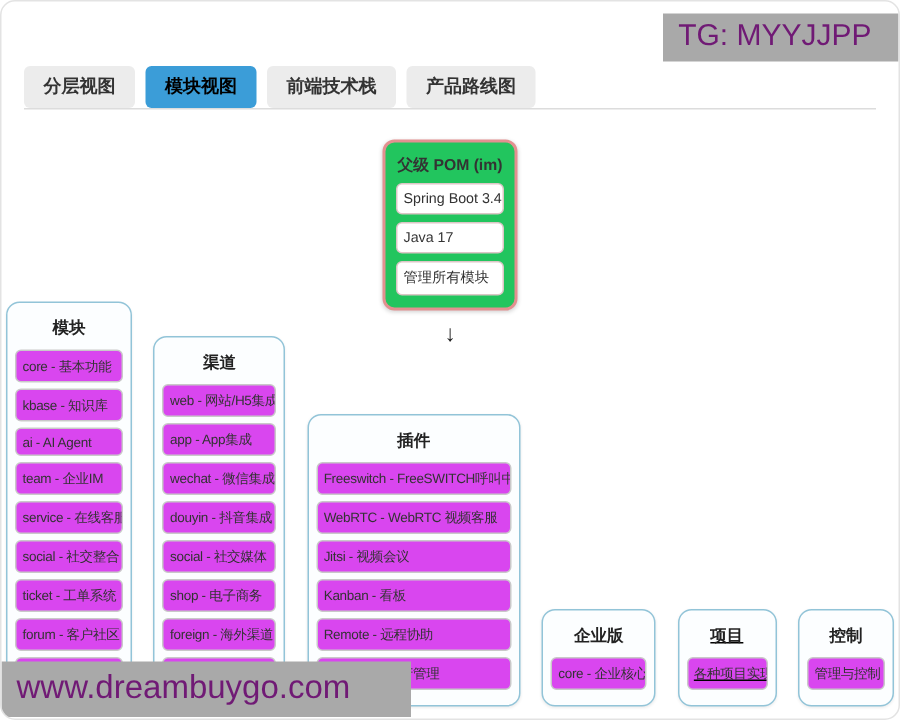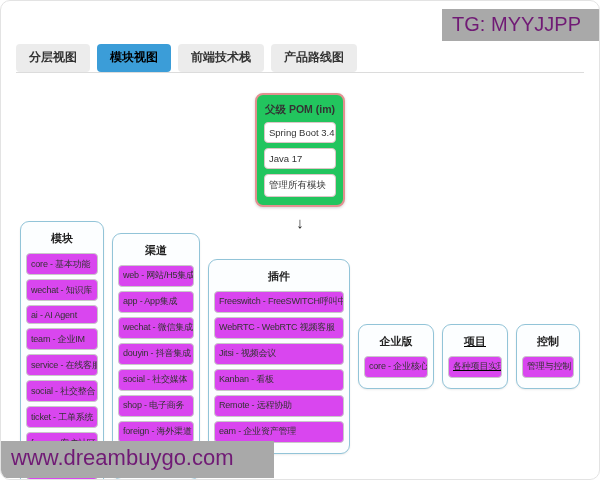--- a/index.html
+++ b/index.html
@@ -33,22 +33,22 @@
   .pom-title { font-size:10.5px; font-weight:bold; color:#333; text-align:center; margin:3px 0 3px 0; white-space:nowrap; }
   .pom-item {
     background:#fff; border:1px solid #dcc6c6; border-radius:4px;
     font-size:9.5px; color:#333; padding:4px 4px; margin-top:5px;
     white-space:nowrap; overflow:hidden;
   }
   
   .arrow { text-align:center; color:#222; font-size:15px; margin:7px 0 9px 0; height:18px; line-height:18px; }
   
   .columns {
-    display:flex; justify-content:space-between; align-items:center;
-    margin:0 19px; height:230px;
+    display:flex; justify-content:space-between; align-items:flex-end;
+    margin:0 3px; height:230px;
   }
   .col {
     border:1px solid #92c4d8; border-radius:9px; background:#fcfeff;
     padding:6px 5px; box-shadow:0 1px 2px rgba(0,0,0,0.08);
   }
   .col-title { text-align:center; font-weight:bold; font-size:11px; color:#222; margin:3px 0 7px 0; }
   .col-item {
     background:#d946ef; border:1px solid #c9c9c9; border-radius:4px;
     font-size:9px; letter-spacing:-0.2px; color:#333;
     padding:3.5px 4px; margin-bottom:4px;
@@ -82,21 +82,21 @@
     <div class="pom-item">管理所有模块</div>
   </div>
 
   <div class="arrow">↓</div>
 
   <div class="columns">
 
     <div class="col w-1">
       <div class="col-title">模块</div>
       <div class="col-item">core - 基本功能</div>
-      <div class="col-item">wechat - 知识库</div>
+      <div class="col-item">kbase - 知识库</div>
       <div class="col-item">ai - AI Agent</div>
       <div class="col-item">team - 企业IM</div>
       <div class="col-item">service - 在线客服</div>
       <div class="col-item">social - 社交整合</div>
       <div class="col-item">ticket - 工单系统</div>
       <div class="col-item">forum - 客户社区</div>
       <div class="col-item">voc - 客户之声</div>
     </div>
 
     <div class="col w-2">

